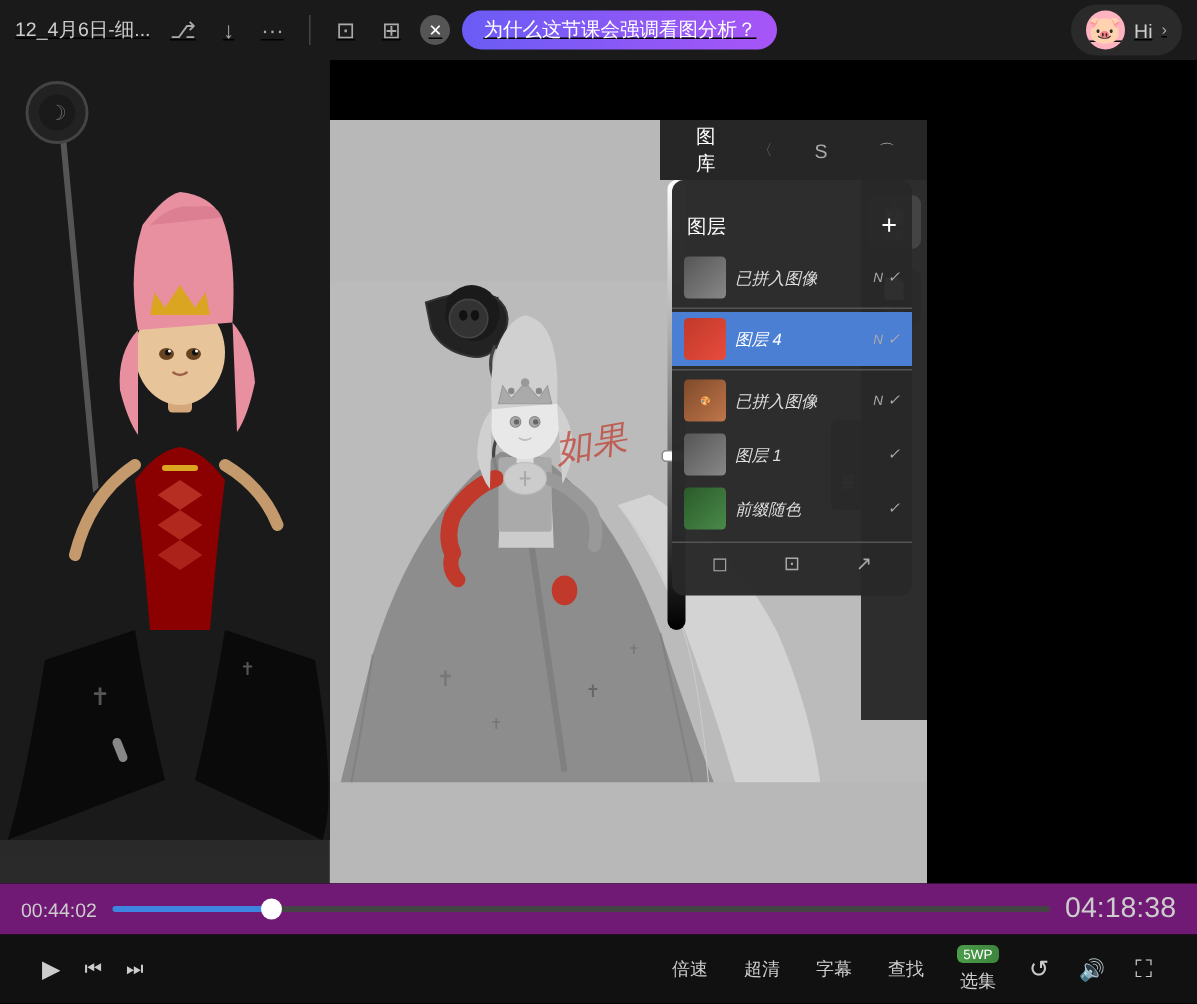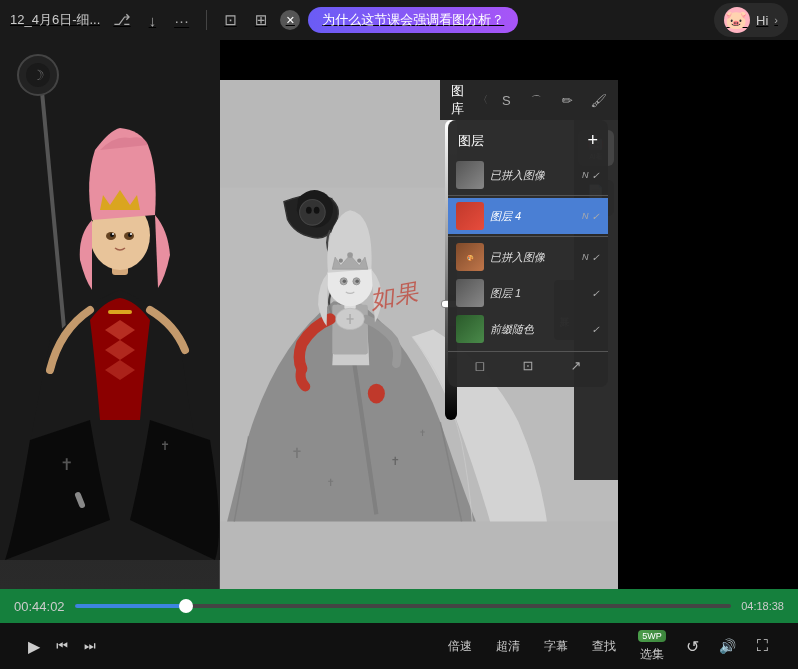--- a/index.html
+++ b/index.html
@@ -107,22 +107,22 @@
     }
 
     
     #procreate-toolbar {
       position: absolute;
       top: 0; left: 220px; right: 0;
       height: 40px;
       background: rgba(30,30,30,0.95);
       display: flex;
       align-items: center;
-      padding: 0 5px;
-      gap: 8px;
+      padding: 0 18px;
+      gap: 22px;
       z-index: 10;
     }
     .ptool {
       color: #aaa;
       font-size: 13px;
       padding: 3px 6px;
       cursor: pointer;
     }
     .ptool.active { color: #fff; }
     .ptool-sep {
@@ -154,20 +154,21 @@
       background: rgba(40,40,40,0.97);
       border-radius: 8px;
       padding: 8px 0;
       z-index: 20;
     }
     #layers-header {
       display: flex;
       align-items: center;
       justify-content: space-between;
       padding: 2px 10px 6px;
+      margin-top: 10px;
     }
     .layers-title {
       color: #fff;
       font-size: 13px;
     }
     .layers-add {
       color: #fff;
       font-size: 18px;
       cursor: pointer;
     }
@@ -347,21 +348,21 @@
       top: 50%;
       transform: translateY(-50%);
       width: 14px;
       height: 14px;
       border-radius: 50%;
       background: #fff;
       cursor: pointer;
     }
     #time-total {
       color: #ccc;
-      font-size: 11px;
+      font-size: 19px;
       white-space: nowrap;
     }
 
     
     #control-bar {
       position: absolute;
       bottom: 0; left: 0; right: 0;
       height: 46px;
       background: #111;
       display: flex;
@@ -677,21 +678,21 @@
       </div>
     </div>
 
     <div id="expand-btn">
       <span style="writing-mode:vertical-rl;font-size:10px;color:#ccc;letter-spacing:1px;">展开</span>
     </div>
   </div>
 
 </div>
 
-<div id="progress-area" style="position:absolute;bottom:46px;left:0;right:0;height:34px;background:#15803d;display:flex;align-items:center;padding:0 14px;gap:10px;z-index:100;">
+<div id="progress-area" style="position:absolute;bottom:46px;left:0;right:0;height:34px;background:#701a75;display:flex;align-items:center;padding:0 14px;gap:10px;z-index:100;">
   <span id="time-current">00:44:02</span>
   <div id="progress-track">
     <div id="progress-fill" style="width:17%;"></div>
     <div id="progress-thumb" style="left:calc(17% - 7px);"></div>
   </div>
   <span id="time-total">04:18:38</span>
 </div>
 
 <div id="control-bar">
   <span class="ctrl-btn">▶</span>

